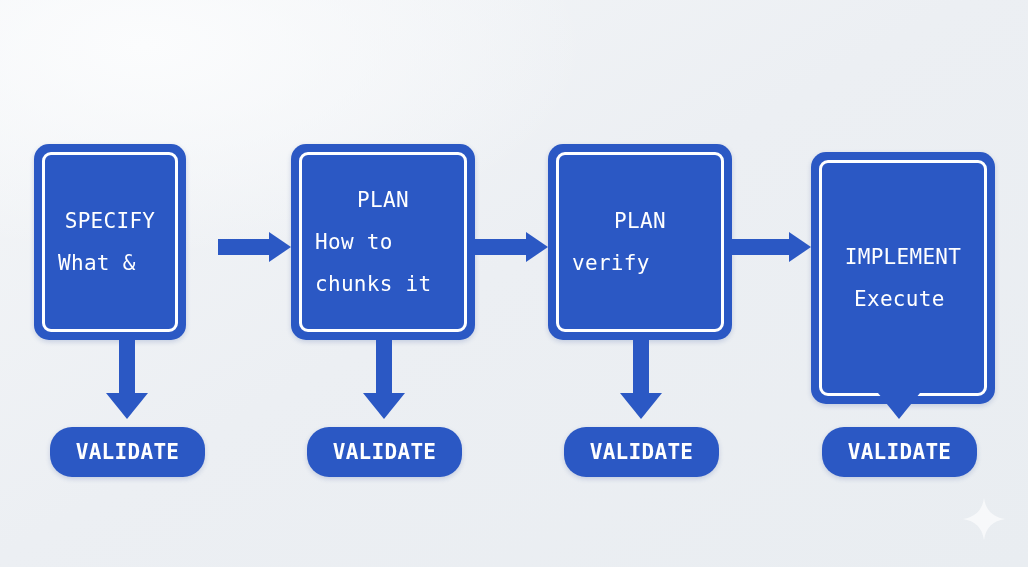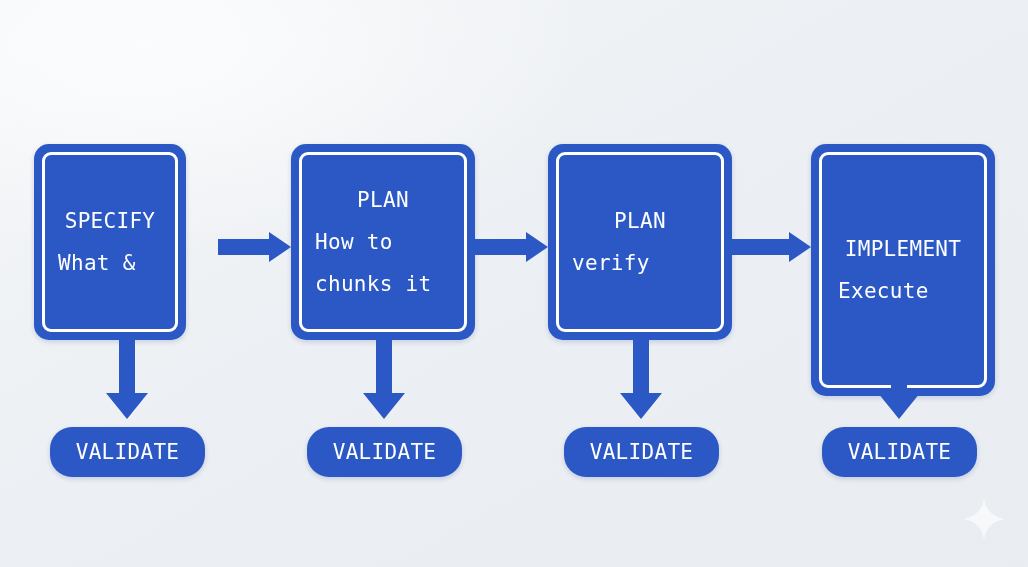--- a/index.html
+++ b/index.html
@@ -68,20 +68,21 @@
   
   .validate-box {
     position: absolute;
     box-sizing: border-box;
     background: #2b58c4;
     border-radius: 22px;
     display: flex;
     align-items: center;
     justify-content: center;
     box-shadow: 0 2px 5px rgba(40, 70, 150, 0.20);
+    font-weight: bold;
   }
   .validate-label {
     color: #ffffff;
     font-size: 21px;
     letter-spacing: 0.3px;
     white-space: pre;
   }
 
   
   .arrow-right, .arrow-down {
@@ -162,24 +163,24 @@
 
   <div class="stage-box" style="left:548px; top:144px; width:184px; height:196px;">
     <div class="stage-inner">
       <div class="stage-title">PLAN</div>
       <div class="stage-lines">
         <div class="stage-line">verify</div>
       </div>
     </div>
   </div>
 
-  <div class="stage-box" style="left:811px; top:144px; width:184px; height:252px;">
+  <div class="stage-box" style="left:811px; top:152px; width:184px; height:252px;">
     <div class="stage-inner">
       <div class="stage-title">IMPLEMENT</div>
-      <div class="stage-lines" style="padding-left:16px;">
+      <div class="stage-lines" style="padding-left:32px;">
         <div class="stage-line">Execute</div>
       </div>
     </div>
   </div>
 
   <div class="arrow-right" style="left:218px; top:232px; width:73px; height:30px;">
     <div class="shaft" style="width:51px;"></div>
     <div class="head"></div>
   </div>
 

